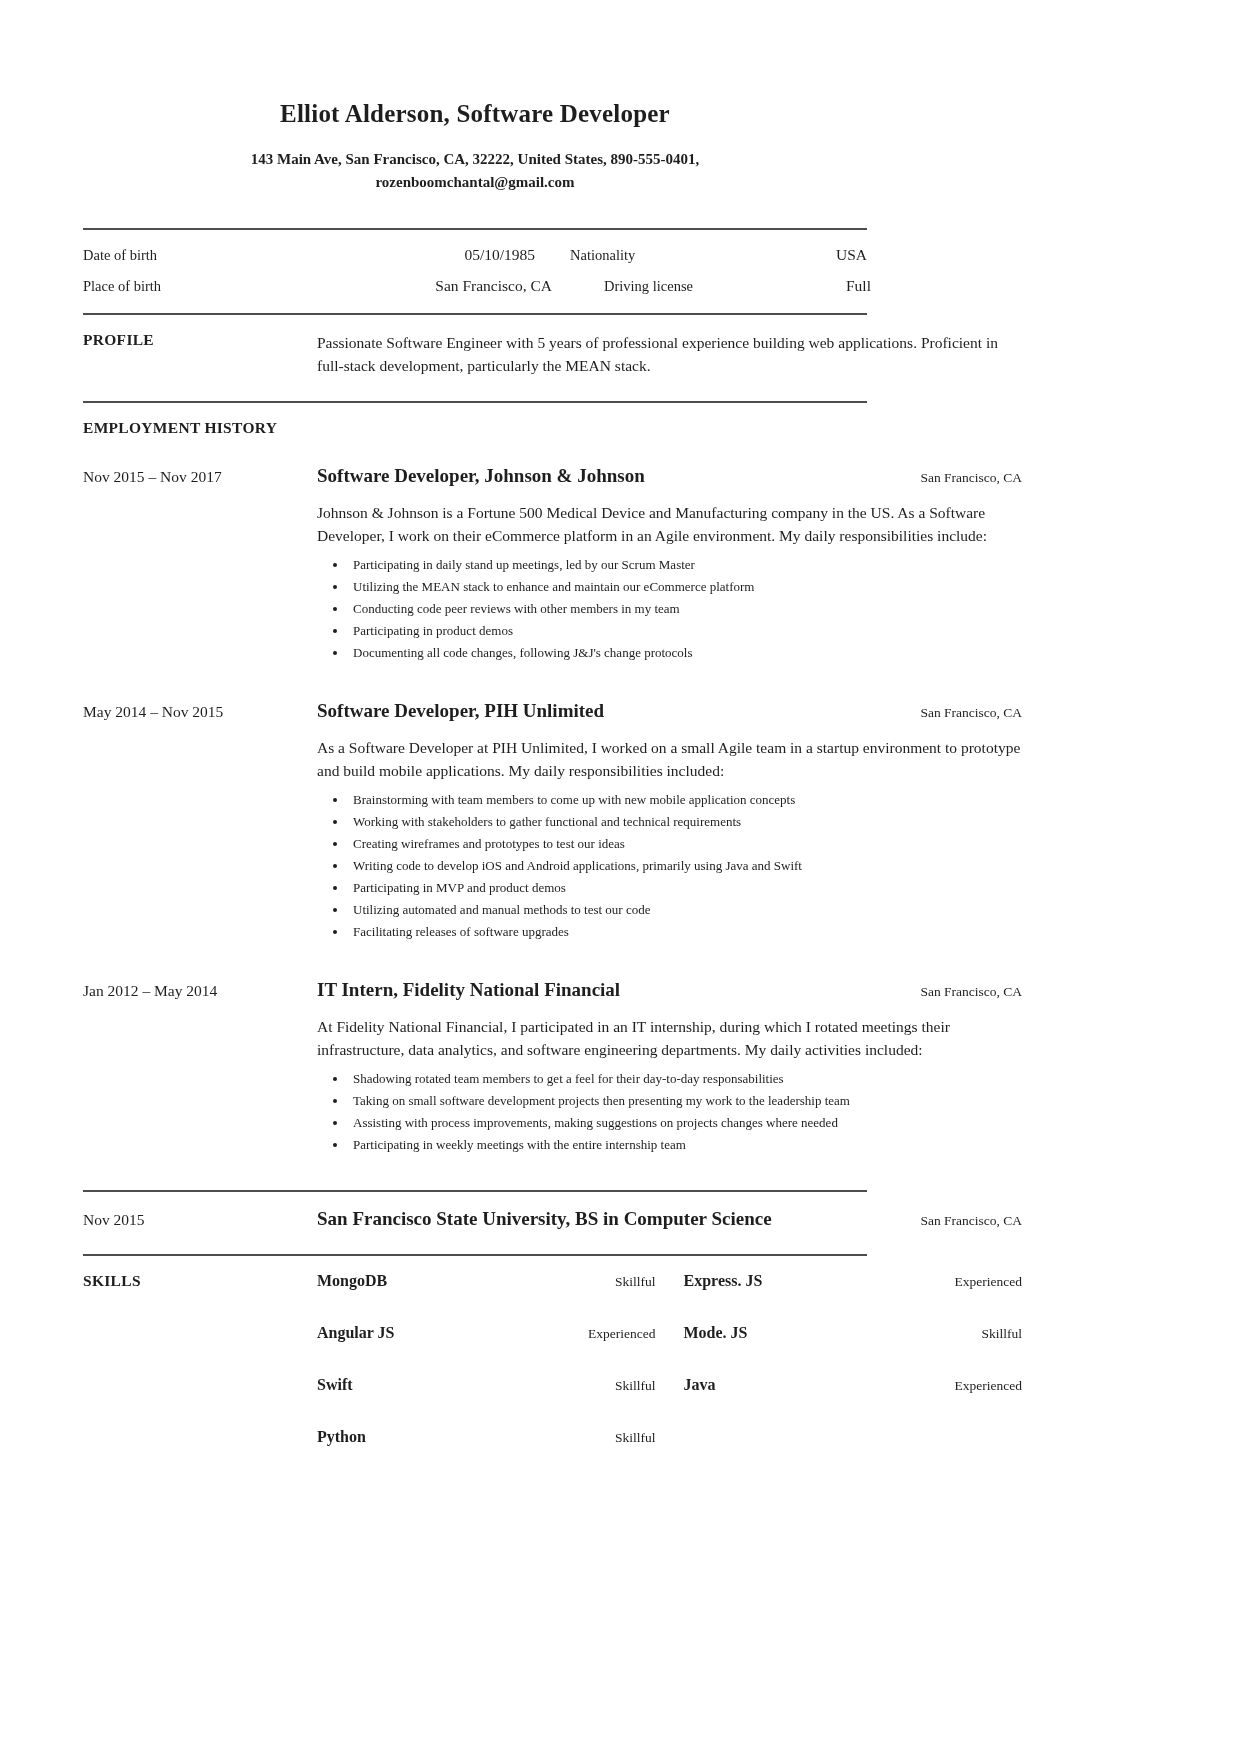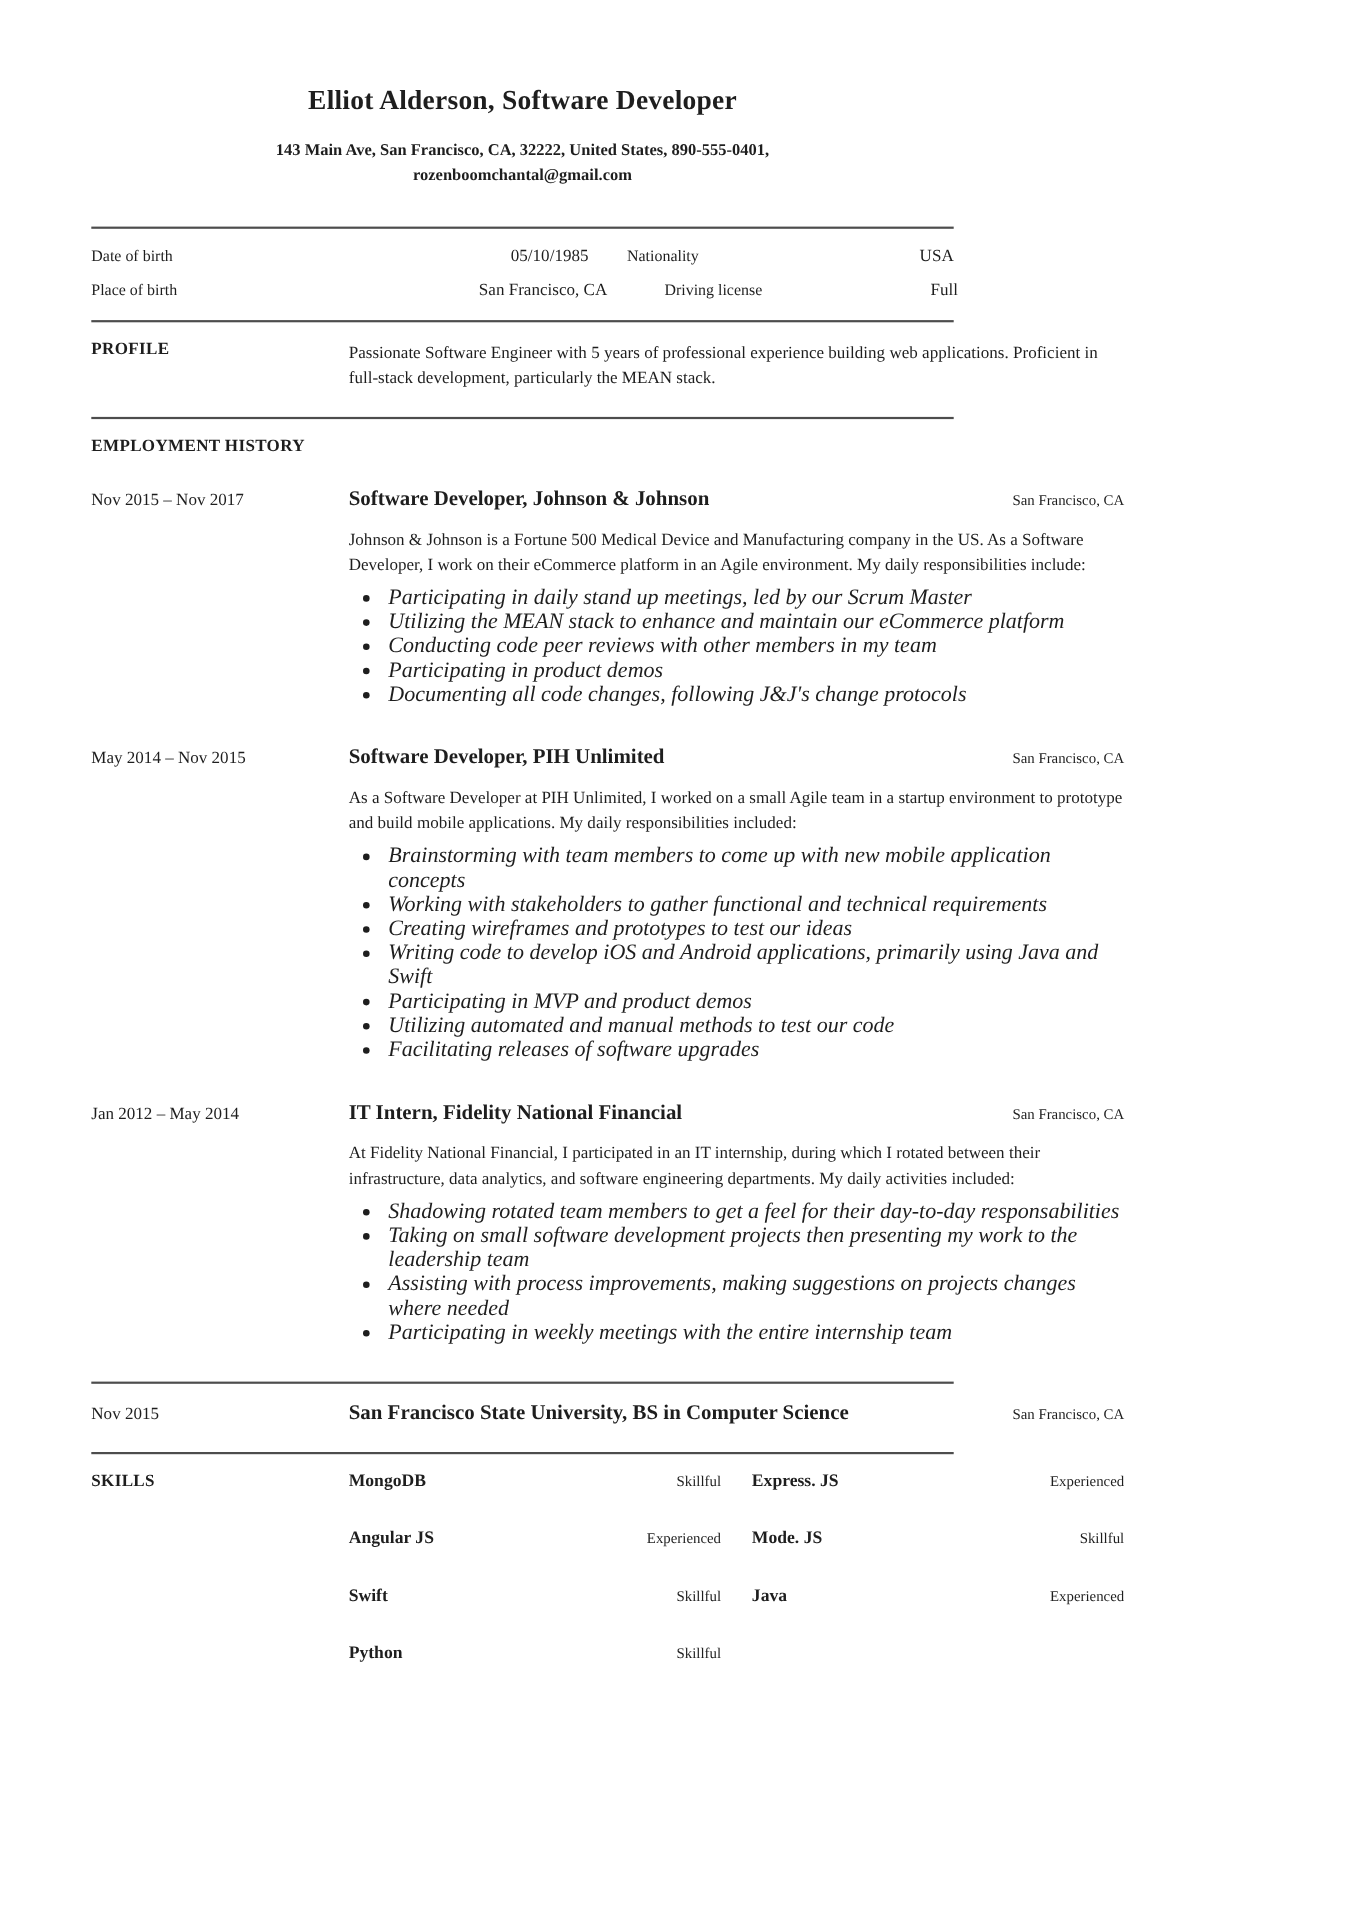--- a/index.html
+++ b/index.html
@@ -5,21 +5,21 @@
   * { margin: 0; padding: 0; box-sizing: border-box; }
   html, body { background: #ffffff; }
   body {
     width: 1239px; height: 1754px;
     font-family: "Liberation Serif", "DejaVu Serif", serif;
     color: #1e1e1e;
     -webkit-font-smoothing: antialiased;
   }
   .page {
     width: 1084px; height: 1754px;
-    padding: 78px 217px 40px 83px; 
+    padding: 100px 217px 40px 83px; 
   }
   
   .header { text-align: center; margin-bottom: 34px; }
   .name { font-size: 25px; font-weight: bold; letter-spacing: 0.2px; margin-bottom: 20px; }
   .contact { font-size: 15px; font-weight: bold; line-height: 23px; }
   
   .rule { border: none; border-top: 2px solid #4d4d4d; height: 0; }
   
   .details { padding: 16px 0 18px 0; }
   .details-row {
@@ -41,21 +41,21 @@
   .body-text { font-size: 15.5px; line-height: 23px; }
   
   .emp-heading { margin-bottom: 28px; }
   .job { display: grid; grid-template-columns: 234px 705px; margin-bottom: 36px; }
   .job:last-child { margin-bottom: 10px; }
   .job-dates { font-size: 15.5px; padding-top: 3px; }
   .job-title-row { display: flex; justify-content: space-between; align-items: baseline; margin-bottom: 14px; }
   .job-title { font-size: 19px; font-weight: bold; }
   .job-location { font-size: 13.5px; white-space: nowrap; }
   .job ul { margin: 7px 0 0 0; padding-left: 31px; }
-  .job li { font-size: 20px; line-height: 22px; padding-left: 5px; font-style: italic; }
+  .job li { font-size: 13px; line-height: 22px; padding-left: 5px; }
   
   .edu-heading { margin-bottom: 26px; }
   .edu-item { display: grid; grid-template-columns: 234px 705px; }
   .edu-title-row { display: flex; justify-content: space-between; align-items: baseline; }
   .edu-title { font-size: 19px; font-weight: bold; }
   
   .skills-grid {
     display: grid;
     grid-template-columns: 1fr 1fr;
     column-gap: 42px;
@@ -149,21 +149,21 @@
       </div>
     </div>
 
     <div class="job">
       <div class="job-dates">Jan 2012 – May 2014</div>
       <div>
         <div class="job-title-row">
           <span class="job-title">IT Intern, Fidelity National Financial</span>
           <span class="job-location">San Francisco, CA</span>
         </div>
-        <div class="body-text">At Fidelity National Financial, I participated in an IT internship, during which I rotated between their infrastructure, data analytics, and software engineering departments. My daily activities included:</div>
+        <div class="body-text">At Fidelity National Financial, I participated in an IT internship, during which I rotated meetings their infrastructure, data analytics, and software engineering departments. My daily activities included:</div>
         <ul>
           <li>Shadowing rotated team members to get a feel for their day-to-day responsabilities</li>
           <li>Taking on small software development projects then presenting my work to the leadership team</li>
           <li>Assisting with process improvements, making suggestions on projects changes where needed</li>
           <li>Participating in weekly meetings with the entire internship team</li>
         </ul>
       </div>
     </div>
   </div>
 

